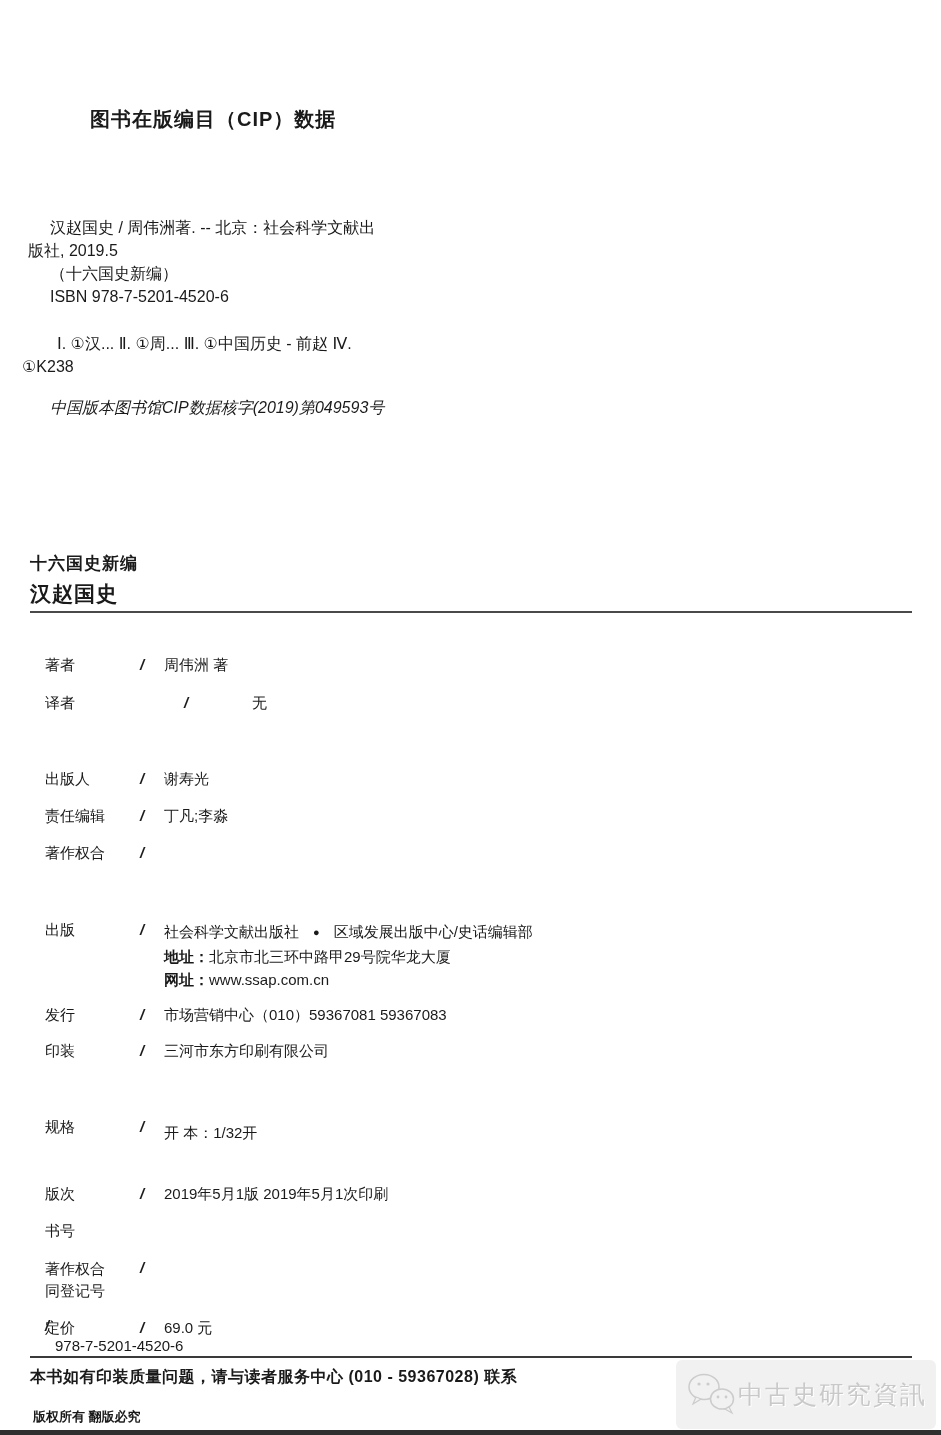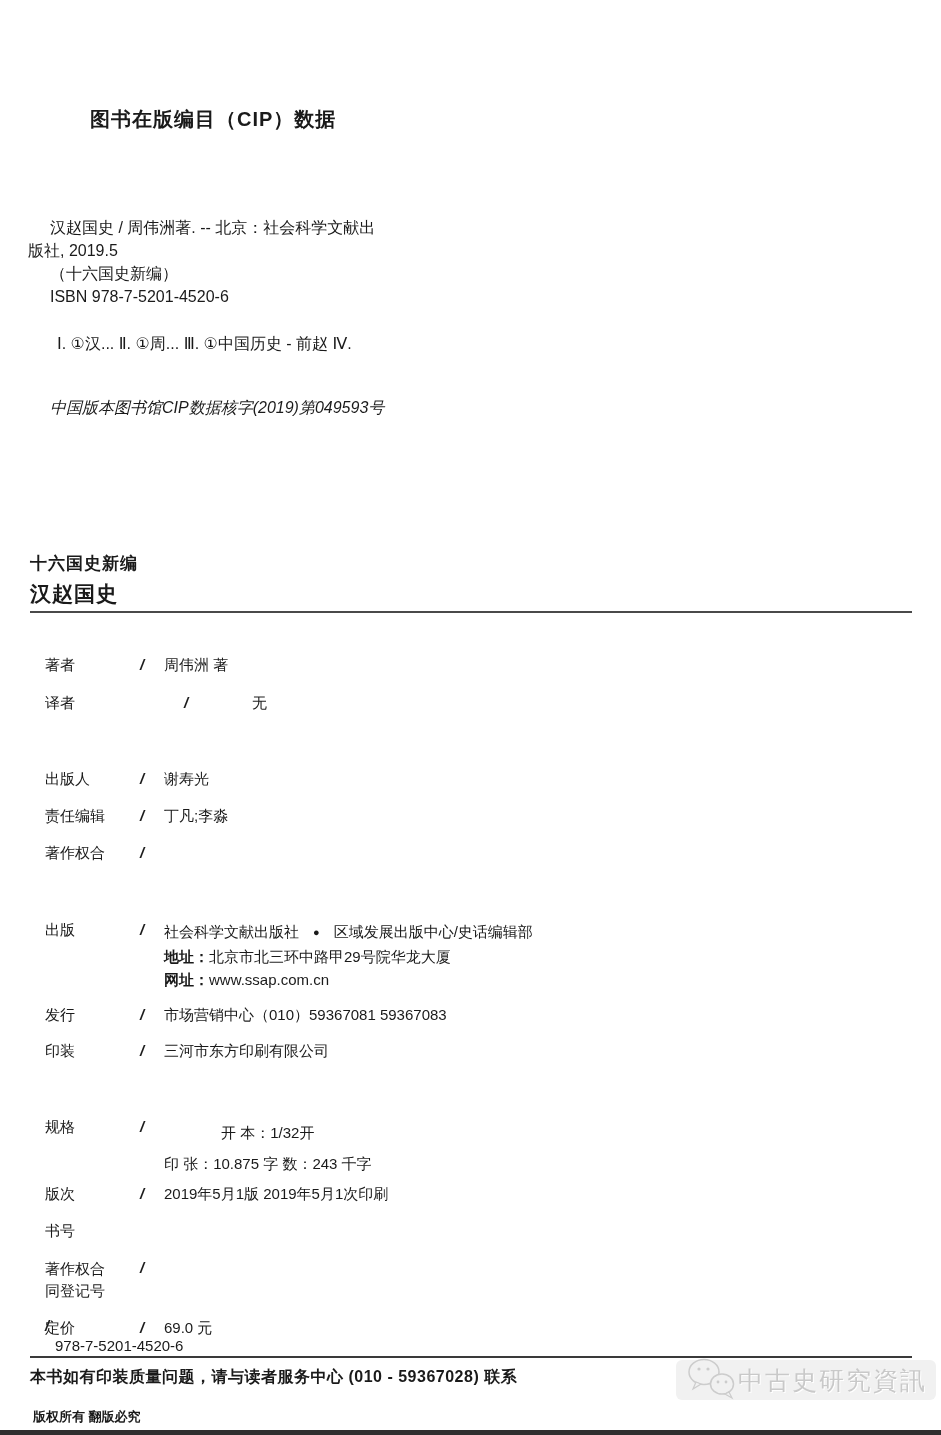--- a/index.html
+++ b/index.html
@@ -42,40 +42,41 @@
   .r-edition{top:1184px;}
   .r-isbn{top:1221px;flex-direction:column;}
   .r-copyreg{top:1258px;}
   .r-price{top:1318px;}
   
   .rule-bottom{left:30px;top:1356px;width:882px;border-bottom:2px solid #3a3a3a;height:0;}
   .footer-notice{left:30px;top:1367px;font-size:16px;font-weight:bold;letter-spacing:0.5px;}
   .footer-copyright{left:33px;top:1408px;font-size:13px;font-weight:bold;}
   .bottom-bar{left:0;bottom:0;width:941px;height:5px;background:#2f2f2f;}
   
-  .watermark{left:676px;top:1360px;width:260px;height:40px;background:#f1f1f1;
+  .watermark{left:676px;top:1360px;width:260px;height:69px;background:#f1f1f1;
     border-radius:6px;display:flex;align-items:center;}
   .wm-icon{margin-left:10px;flex:0 0 52px;}
   .wm-text{font-size:25px;color:#c9c9c9;letter-spacing:2px;
     text-shadow:1px 1px 0 #ffffff;}
 </style>
 </head>
 <body>
 
 <div class="abs cip-title">图书在版编目（CIP）数据</div>
 
 <div class="abs cip-record">
   <div class="indent">汉赵国史 / 周伟洲著. -- 北京：社会科学文献出</div>
   <div>版社, 2019.5</div>
   <div class="indent">（十六国史新编）</div>
   <div class="indent">ISBN 978-7-5201-4520-6</div>
 </div>
 
 <div class="abs cip-class">
   <div class="indent">Ⅰ. ①汉... Ⅱ. ①周... Ⅲ. ①中国历史 - 前赵 Ⅳ.</div>
+  <div>①K238</div>
 </div>
 
 <div class="abs cip-registry">中国版本图书馆CIP数据核字(2019)第049593号</div>
 
 <div class="abs series">十六国史新编</div>
 <div class="abs book-title">汉赵国史</div>
 <div class="abs rule-top"></div>
 
 <div class="row r-author">
   <span class="lbl">著者</span>
@@ -132,22 +133,21 @@
 <div class="row r-printing">
   <span class="lbl">印装</span>
   <span class="slash">/</span>
   <span class="val">三河市东方印刷有限公司</span>
 </div>
 
 <div class="row r-spec">
   <span class="lbl">规格</span>
   <span class="slash">/</span>
   <span class="val">
-    <span class="vline" style="display:block;text-align:center;">开 本：1/32开</span>
-    <span class="vline" style="display:block;">印 张：10.875  字 数：243 千字</span>
+    <span class="vline" style="display:block;">开 本：1/32开</span>
   </span>
 </div>
 
 <div class="row r-edition">
   <span class="lbl">版次</span>
   <span class="slash">/</span>
   <span class="val">2019年5月1版  2019年5月1次印刷</span>
 </div>
 
 <div class="row r-isbn">

